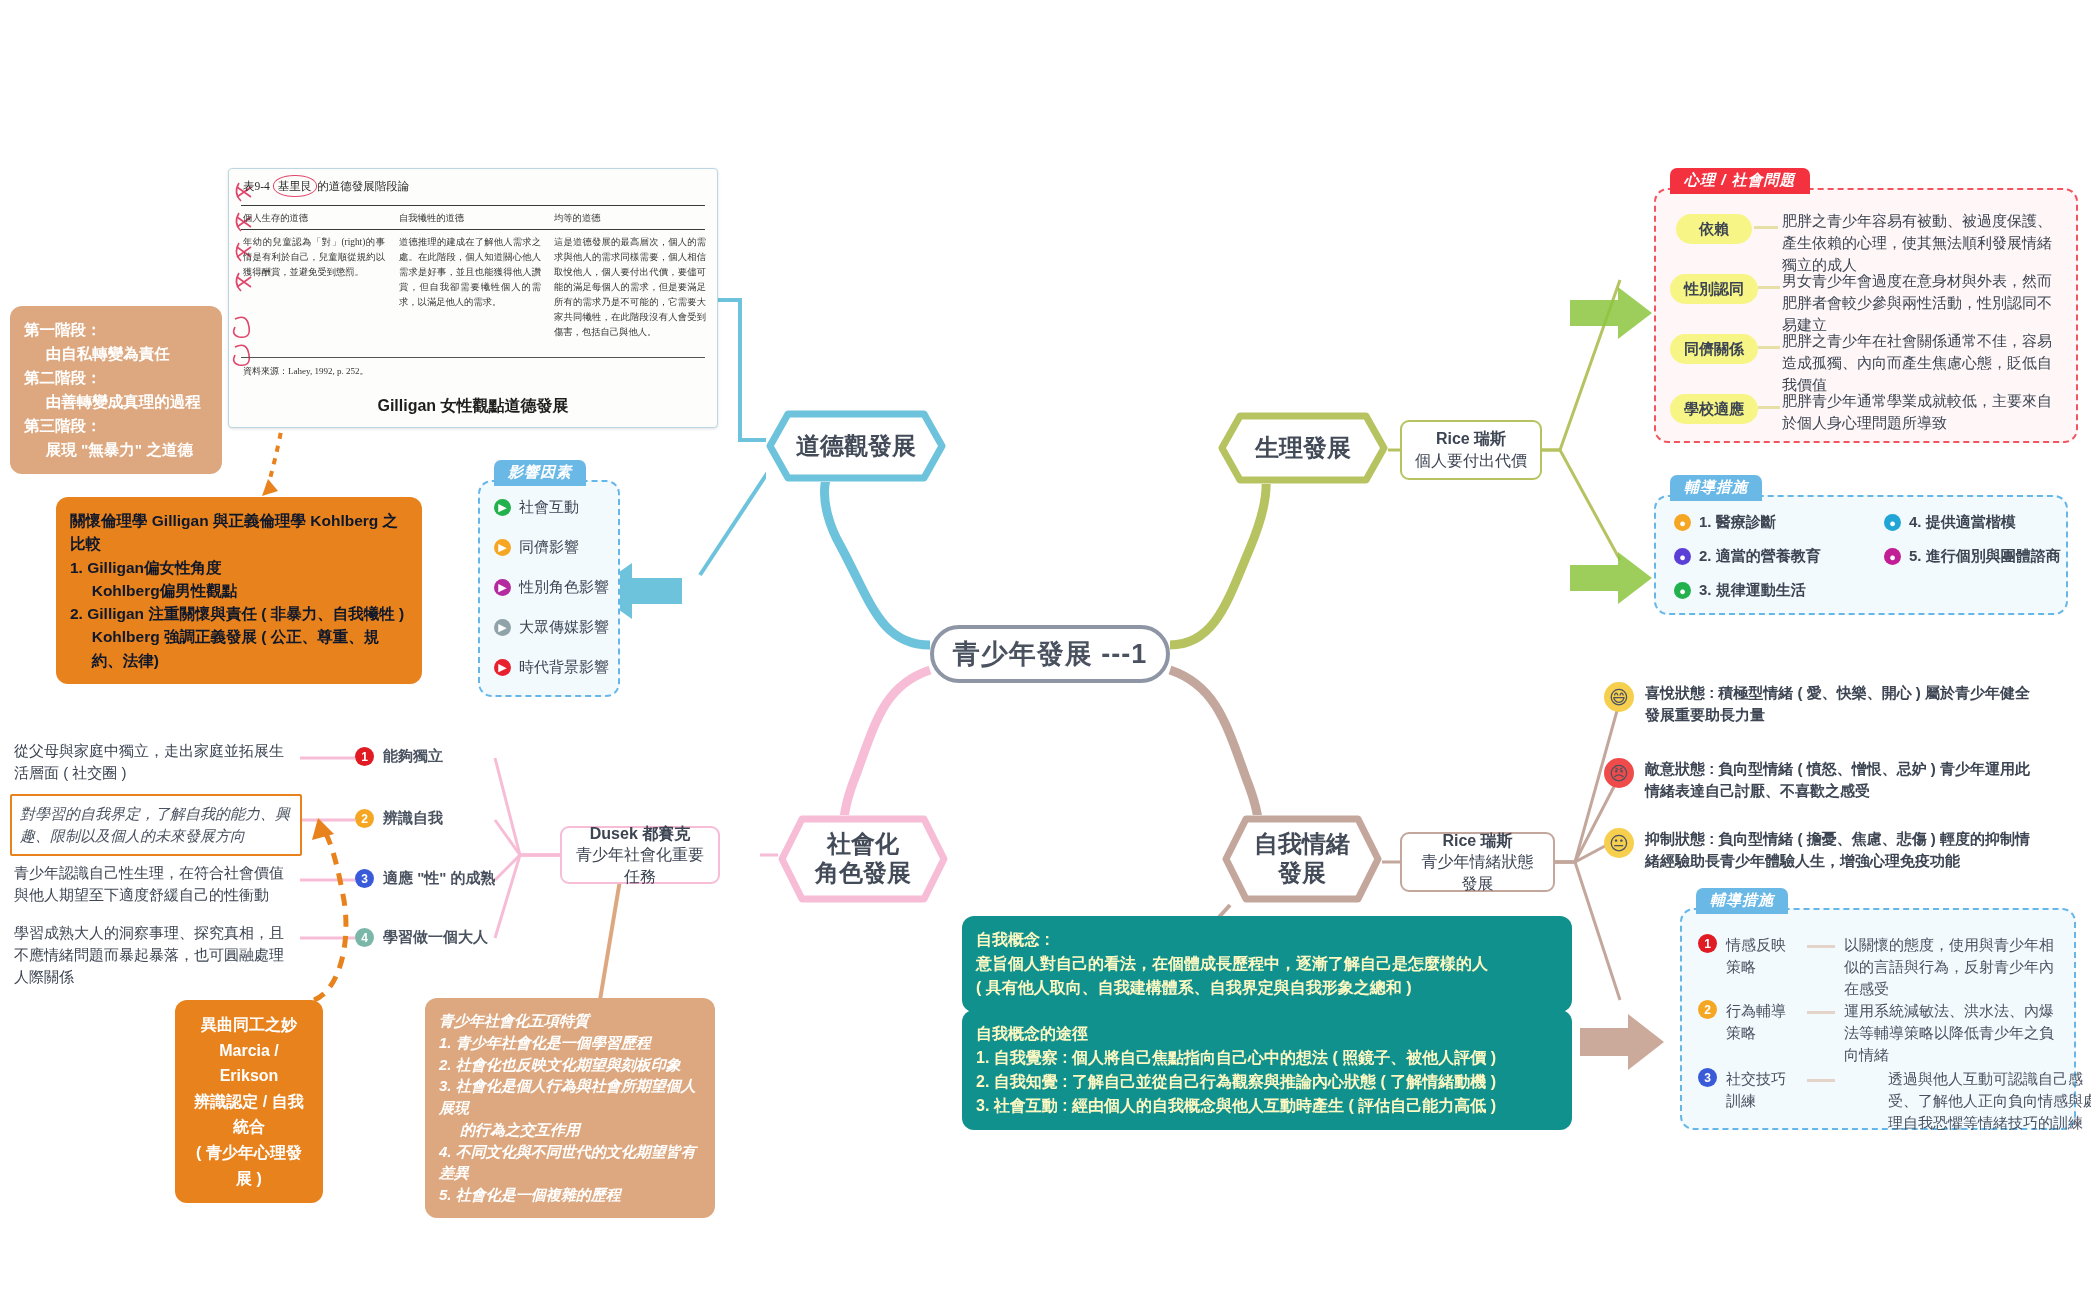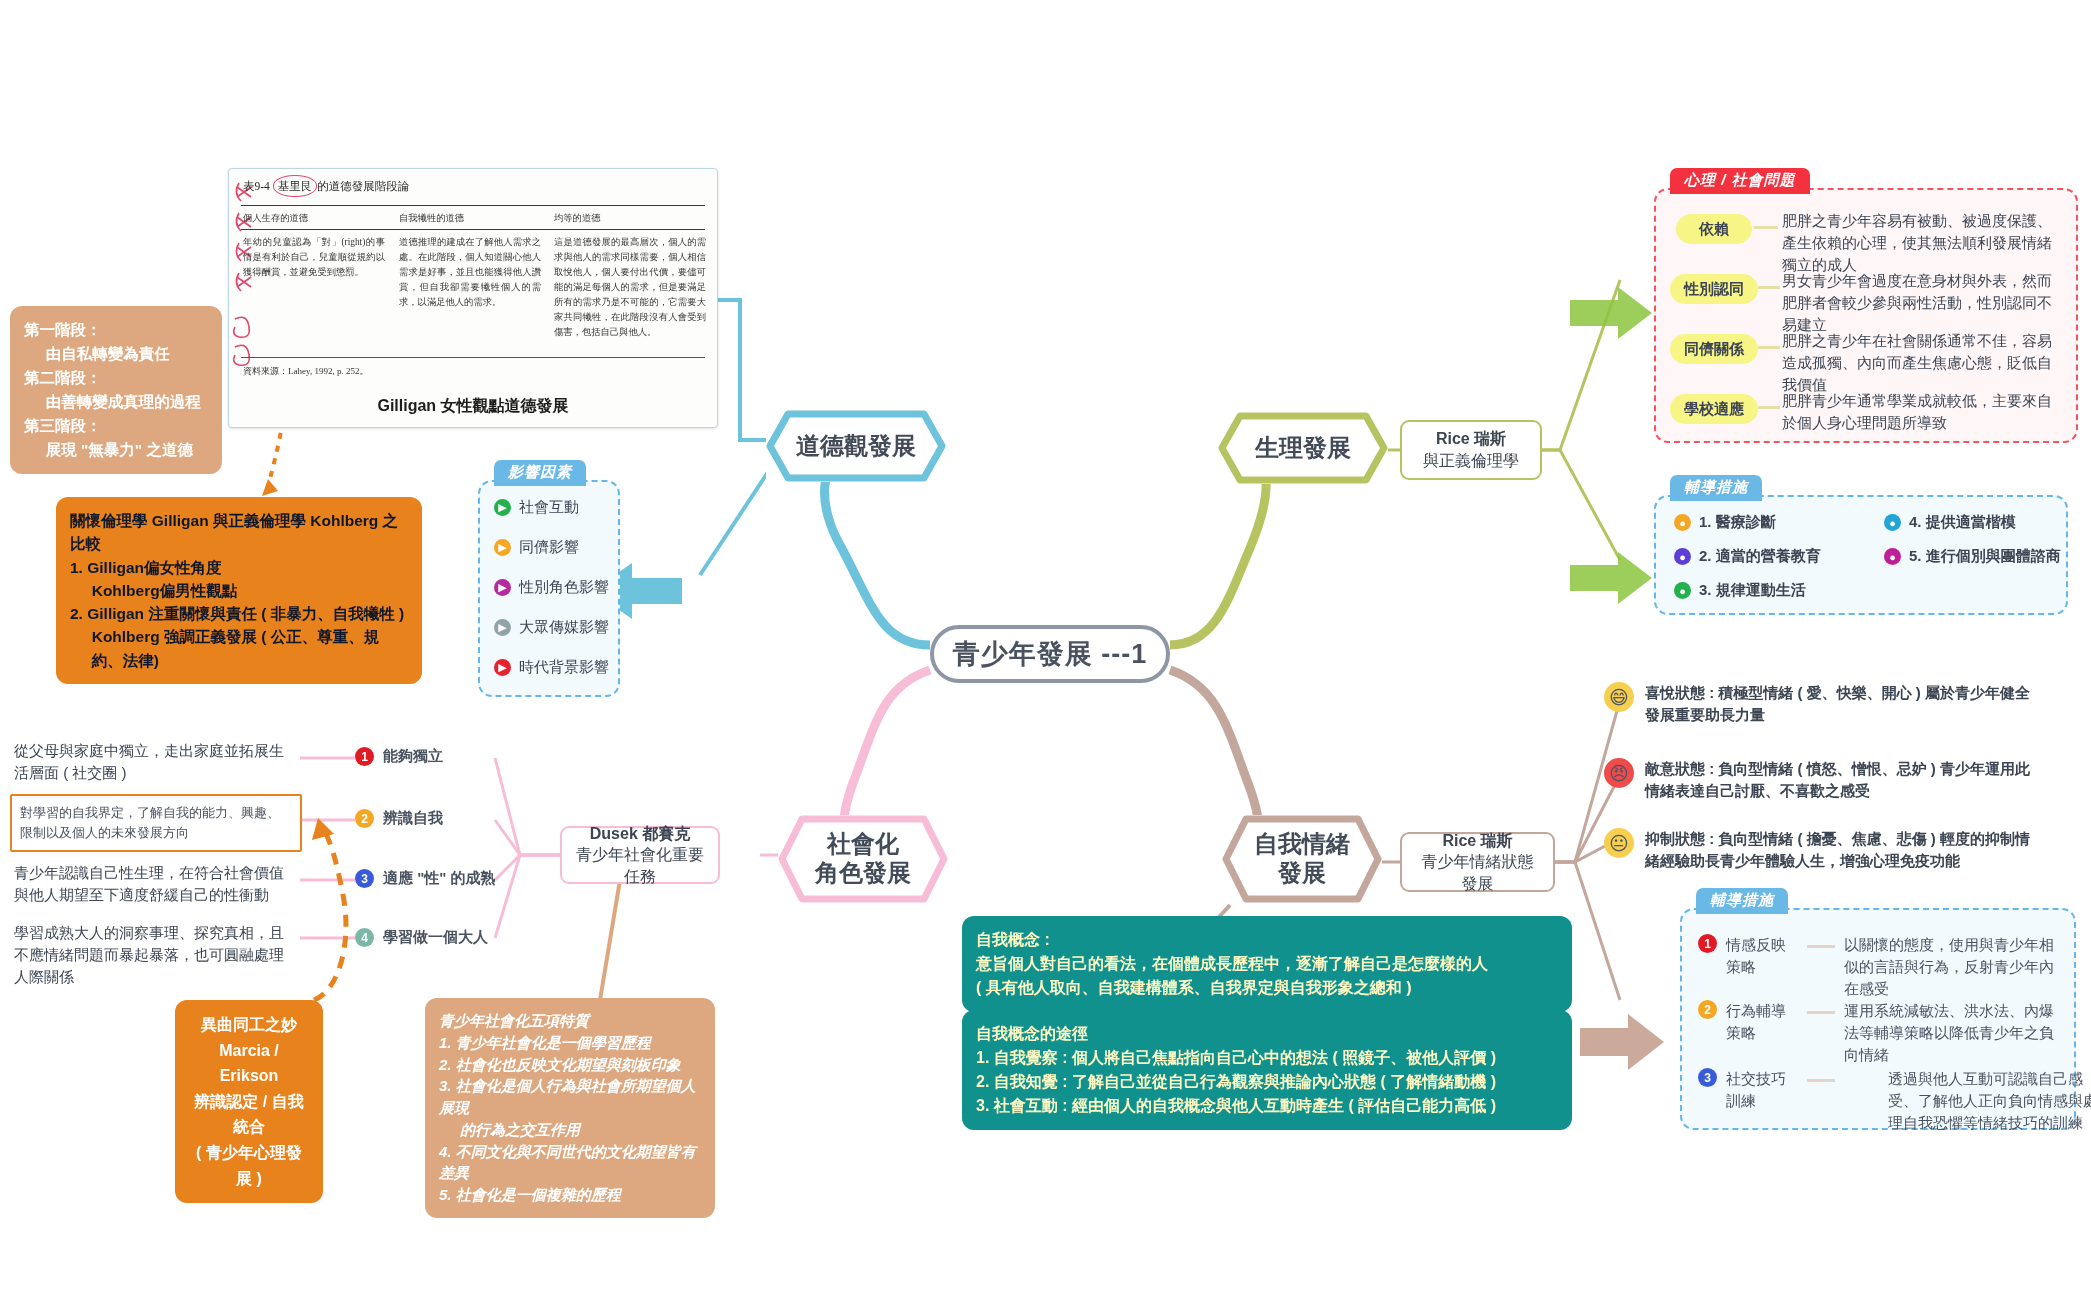--- a/index.html
+++ b/index.html
@@ -274,21 +274,21 @@
         <span style="display:block">發展</span>
       </span>
   </div>
 
   <div class="center-node">
     <span>青少年發展  ---1</span>
   </div>
 
   <div class="subnode" style="left:1400px; top:420px; width:142px; height:60px; border:2px solid #b7c360;">
     <span class="l1">Rice 瑞斯</span>
-    <span class="l2">與正義倫理學</span>
+    <span class="l2">個人要付出代價</span>
   </div>
   <div class="subnode" style="left:1400px; top:832px; width:155px; height:60px; border:2px solid #c3a79c;">
     <span class="l1">Rice 瑞斯</span>
     <span class="l2">青少年情緒狀態發展</span>
   </div>
   <div class="subnode" style="left:560px; top:826px; width:160px; height:58px; border:2px solid #f7bdd6;">
     <span class="l1">Dusek 都賽克</span>
     <span class="l2">青少年社會化重要任務</span>
   </div>
 
@@ -404,21 +404,21 @@
     <div>3. 社會互動 : 經由個人的自我概念與他人互動時產生 ( 評估自己能力高低 )</div>
   </div>
 
   <div class="rowtext" style="left:14px; top:740px; width:278px; font-size:15px;">從父母與家庭中獨立，走出家庭並拓展生活層面 ( 社交圈 )</div>
   <div style="position:absolute; left:355px; top:747px; display:flex; align-items:center; gap:9px;">
     <span class="numico" style="background:#e01b24">1</span>
     <span style="font-size:15px;font-weight:bold;">能夠獨立</span>
   </div>
 
   <div style="position:absolute; left:10px; top:794px; width:292px; border:2px solid #e8821d; border-radius:2px; padding:7px 8px;">
-    <span style="font-size:13px;line-height:1.45;">對學習的自我界定，了解自我的能力、興趣、限制以及個人的未來發展方向</span>
+    <span style="font-size:15px;line-height:1.45;font-style:italic;">對學習的自我界定，了解自我的能力、興趣、限制以及個人的未來發展方向</span>
   </div>
   <div style="position:absolute; left:355px; top:809px; display:flex; align-items:center; gap:9px;">
     <span class="numico" style="background:#f5a623">2</span>
     <span style="font-size:15px;font-weight:bold;">辨識自我</span>
   </div>
 
   <div class="rowtext" style="left:14px; top:862px; width:282px; font-size:15px;">青少年認識自己性生理，在符合社會價值與他人期望至下適度舒緩自己的性衝動</div>
   <div style="position:absolute; left:355px; top:869px; display:flex; align-items:center; gap:9px;">
     <span class="numico" style="background:#3a5bd9">3</span>
     <span style="font-size:15px;font-weight:bold;">適應 "性" 的成熟</span>

